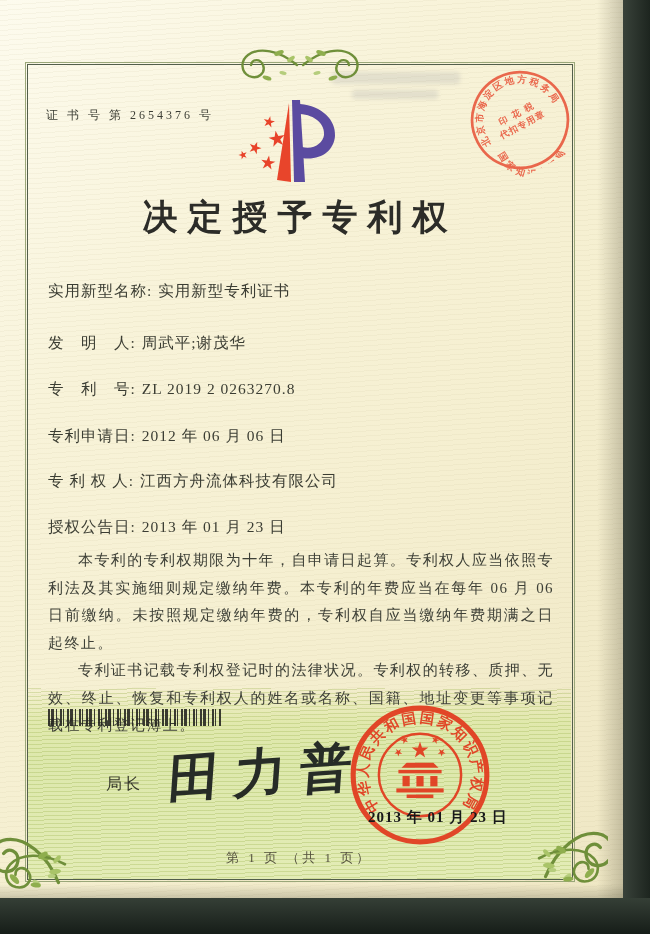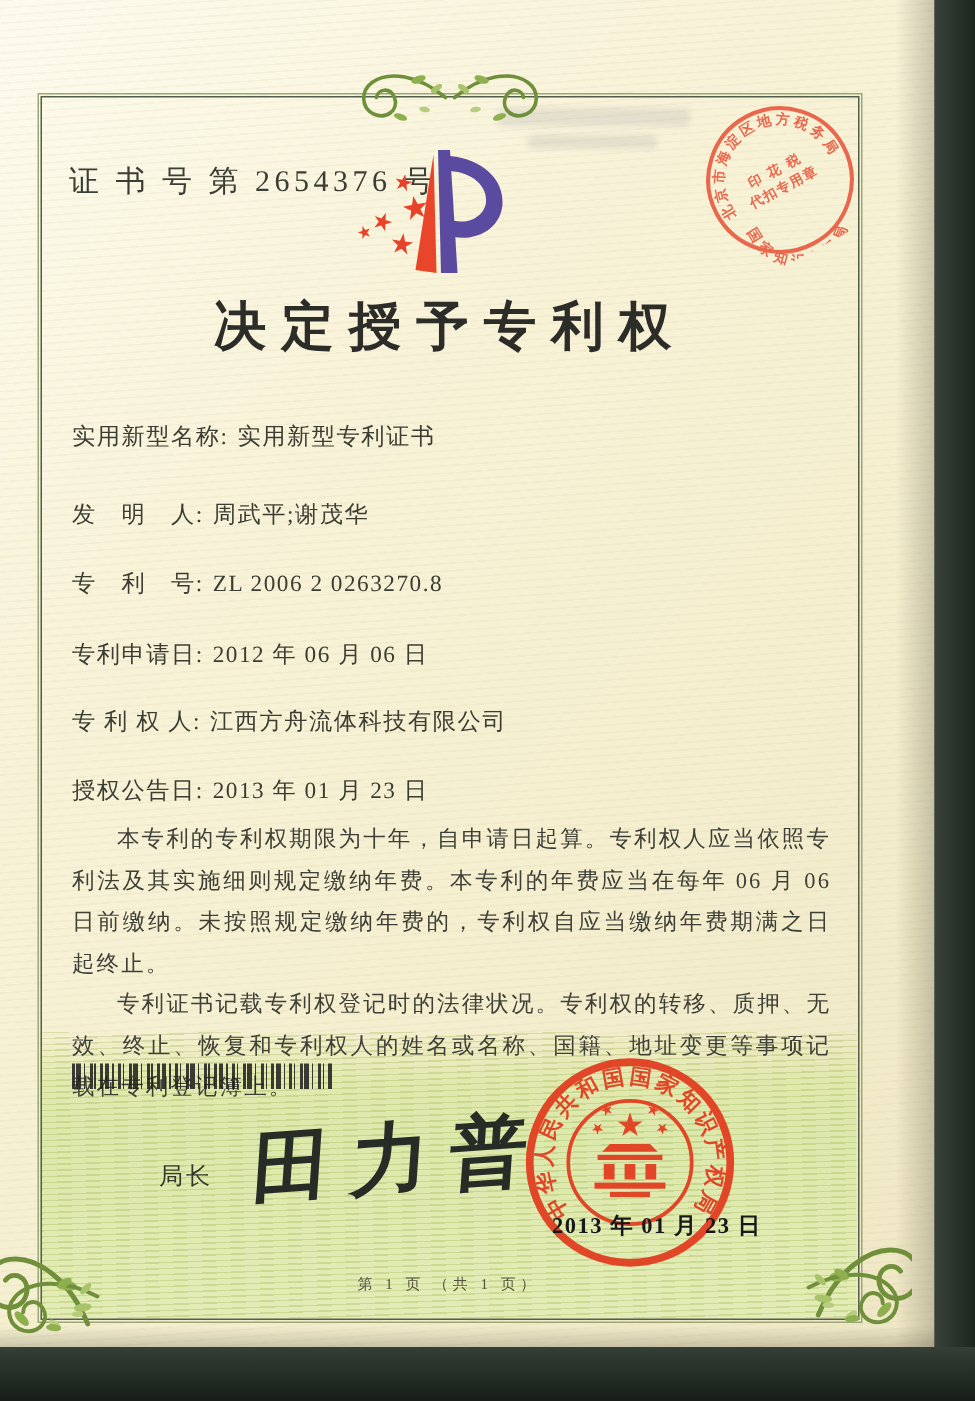--- a/index.html
+++ b/index.html
@@ -39,21 +39,21 @@
   .orn-top{left:239px;top:43px;}
   .orn-bl{left:-4px;top:812px;}
   .orn-br{left:512px;top:806px;}
 
   
   .smudge{position:absolute;background:rgba(120,122,140,0.16);filter:blur(2px);border-radius:3px;z-index:2;}
   .smudge.s1{left:332px;top:72px;width:128px;height:12px;}
   .smudge.s2{left:352px;top:90px;width:86px;height:9px;}
 
   
-  .cert-number{position:absolute;left:46px;top:107px;font-size:20px;letter-spacing:3px;color:#3c3e35;z-index:5;}
+  .cert-number{position:absolute;left:46px;top:107px;font-size:12px;letter-spacing:3px;color:#3c3e35;z-index:5;}
   .logo-wrap{position:absolute;left:236px;top:96px;width:102px;height:92px;z-index:5;}
   .cert-title{position:absolute;left:0;top:194px;width:600px;text-align:center;font-size:35px;font-weight:600;
     letter-spacing:10px;color:#2c2c28;z-index:5;}
   .fields{position:absolute;left:48px;top:281px;width:505px;z-index:5;}
   .field-row{position:absolute;left:0;font-size:15.5px;letter-spacing:1px;color:#3b3d33;white-space:nowrap;}
   .field-row .sep{padding-right:6px;}
   .f0{top:0px;} .f1{top:52px;} .f2{top:98px;} .f3{top:145px;} .f4{top:190px;} .f5{top:236px;text-align:right;}
   .legal{position:absolute;left:48px;top:547px;width:506px;z-index:5;
     font-size:15px;line-height:27.5px;letter-spacing:1.4px;color:#3e4037;text-align:justify;}
   .legal p{margin:0;text-indent:2em;}
@@ -64,21 +64,21 @@
       #23231f 0 2px, transparent 2px 3px,
       #23231f 3px 6px, transparent 6px 8px,
       #23231f 8px 9px, transparent 9px 12px,
       #23231f 12px 14px, transparent 14px 15px,
       #23231f 15px 16px, transparent 16px 19px);}
   .director{position:absolute;left:106px;top:774px;font-size:16px;letter-spacing:2px;color:#343629;z-index:5;}
   .signature{position:absolute;left:168px;top:738px;font-size:52px;font-weight:700;color:#272c27;z-index:5;
     letter-spacing:14px;transform:rotate(-4deg) skewX(-8deg);}
   .official-seal{position:absolute;left:348px;top:703px;width:144px;height:144px;z-index:6;opacity:.93;}
   .issue-date{position:absolute;left:368px;top:808px;font-size:15px;font-weight:600;letter-spacing:1px;color:#17181a;z-index:7;white-space:nowrap;}
-  .page-footer{position:absolute;left:25px;top:849px;width:548px;text-align:center;font-size:10px;
+  .page-footer{position:absolute;left:25px;top:849px;width:548px;text-align:center;font-size:13px;
     letter-spacing:3px;color:#55523f;z-index:5;}
 
   
   .tax-seal{position:absolute;left:468px;top:68px;width:104px;height:104px;z-index:5;opacity:.88;
     transform:rotate(-28deg);}
 </style>
 </head>
 <body>
 
 <svg width="0" height="0" style="position:absolute" aria-hidden="true">
@@ -151,21 +151,21 @@
   <div class="cert-title">决定授予专利权</div>
 
   <div class="fields">
     <div class="field-row f0">
       <span class="sep">实用新型名称:</span><span>实用新型专利证书</span>
     </div>
     <div class="field-row f1">
       <span class="sep">发　明　人:</span><span>周武平;谢茂华</span>
     </div>
     <div class="field-row f2">
-      <span class="sep">专　利　号:</span><span>ZL 2006 2 0263270.8</span>
+      <span class="sep">专　利　号:</span><span>ZL 2019 2 0263270.8</span>
     </div>
     <div class="field-row f3">
       <span class="sep">专利申请日:</span><span>2012 年 06 月 06 日</span>
     </div>
     <div class="field-row f4">
       <span class="sep">专 利 权 人:</span><span>江西方舟流体科技有限公司</span>
     </div>
     <div class="field-row f5">
       <span class="sep">授权公告日:</span><span>2013 年 01 月 23 日</span>
     </div>

